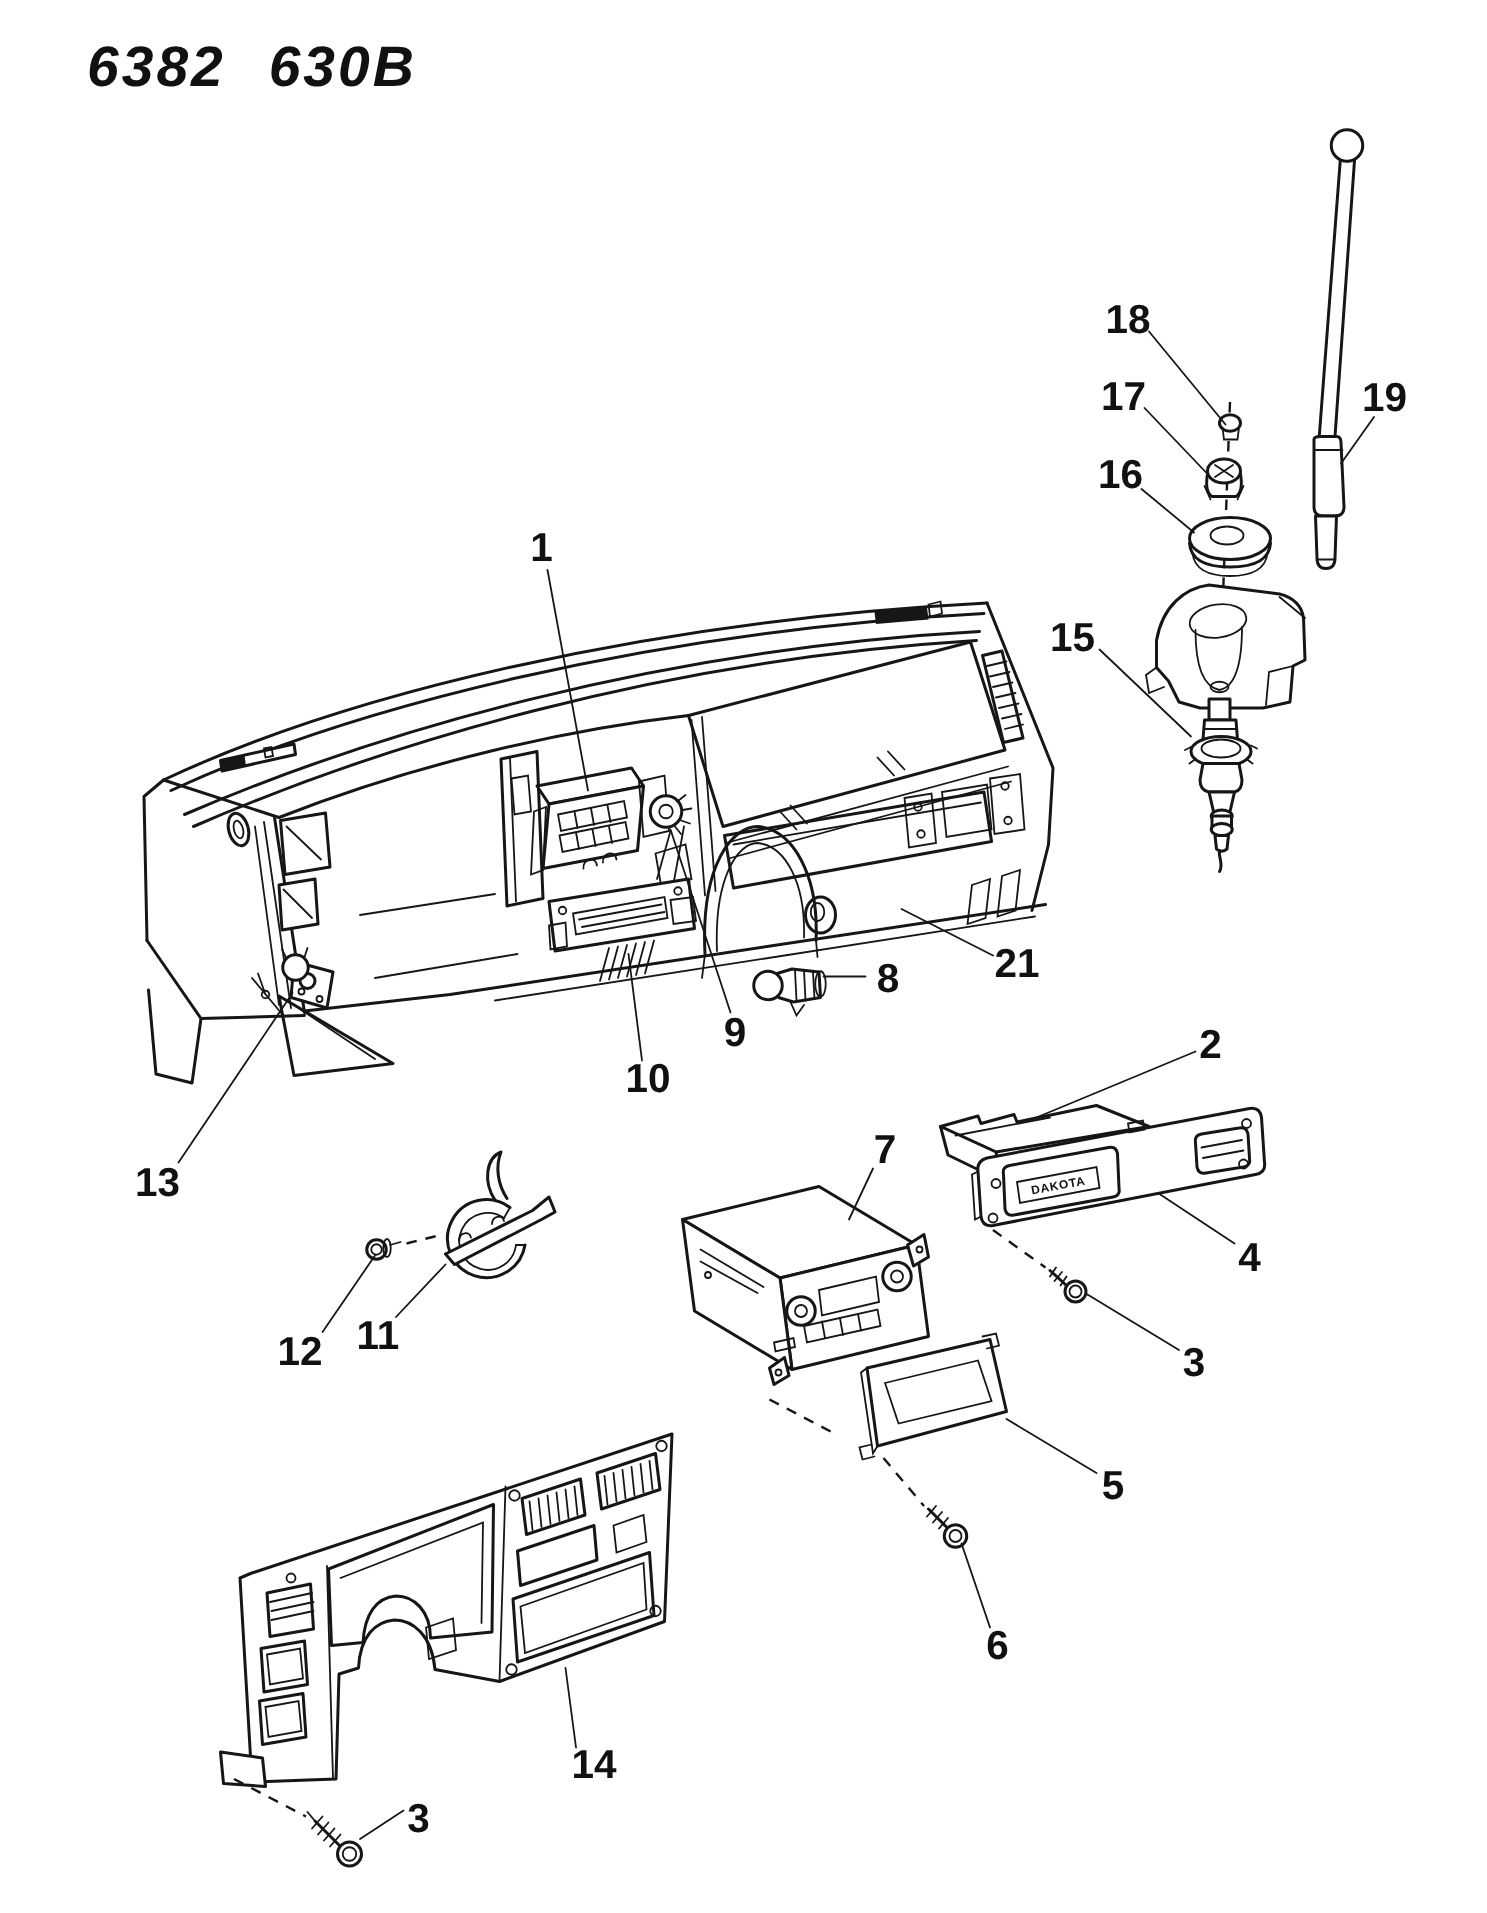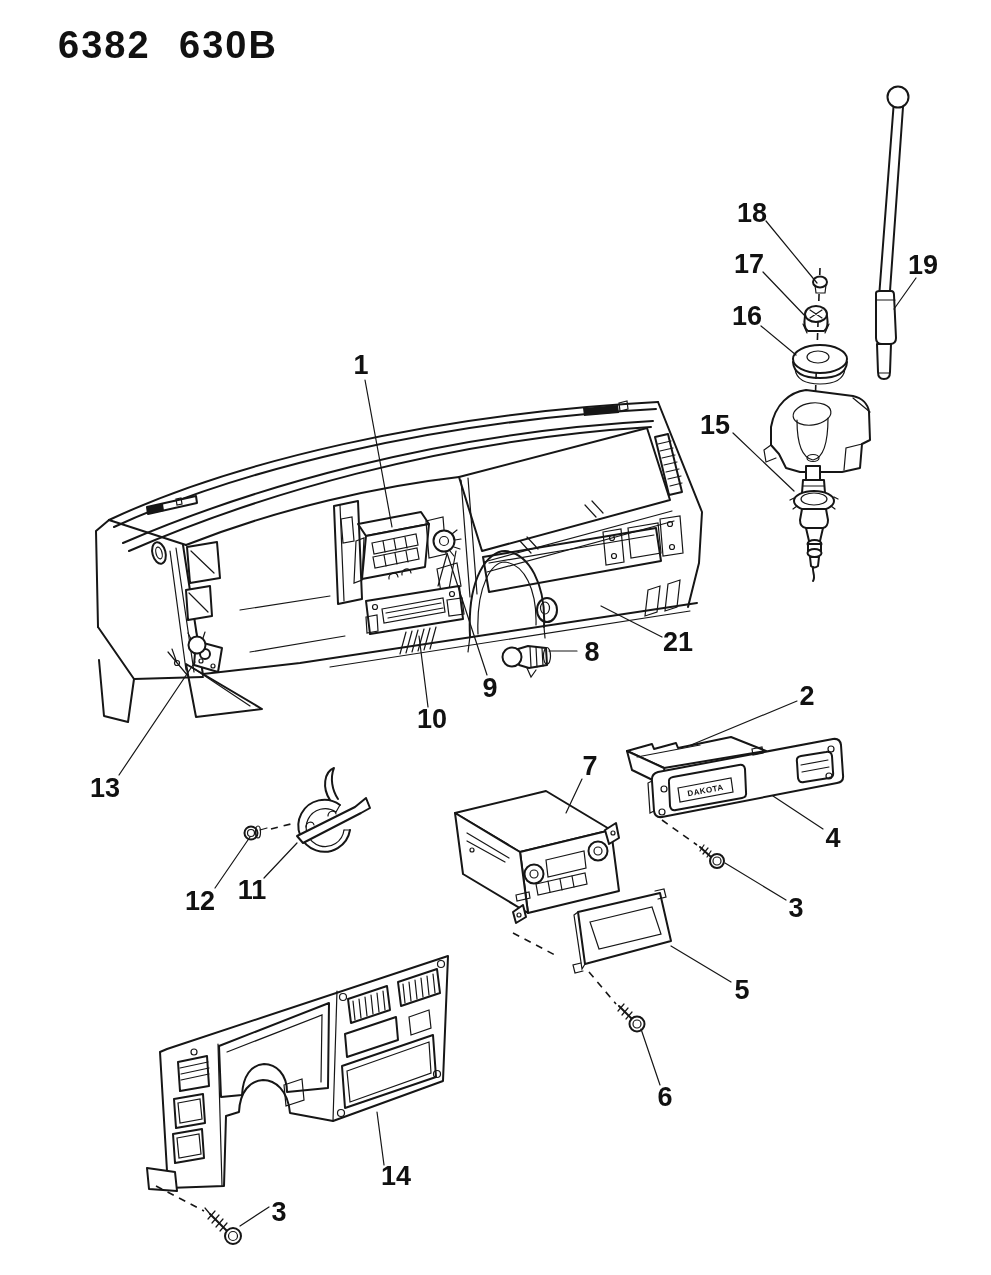--- a/index.html
+++ b/index.html
@@ -1,19 +1,19 @@
 <!DOCTYPE html>
 <html><head>
 <meta charset="utf-8">
 <style>
   html,body{margin:0;padding:0;background:#ffffff;}
   #stage{position:relative;width:991px;height:1275px;background:#fff;overflow:hidden;
          font-family:"Liberation Sans",sans-serif;}
   #code-header{position:absolute;left:58px;top:24px;font-size:38px;font-weight:bold;
-               color:#111;letter-spacing:2px;word-spacing:16px;}
+               color:#111;letter-spacing:2px;word-spacing:16px;font-style:italic;}
   svg{position:absolute;left:0;top:0;}
   .ln{stroke:#161616;stroke-width:2;fill:none;stroke-linecap:round;stroke-linejoin:round;}
   .lnw{stroke:#161616;stroke-width:2;fill:#ffffff;stroke-linejoin:round;}
   .thin{stroke:#161616;stroke-width:1.2;fill:none;stroke-linecap:round;}
   .dash{stroke:#161616;stroke-width:1.6;fill:none;stroke-dasharray:7 6;}
   .dark{fill:#161616;stroke:none;}
   .callout{font-family:"Liberation Sans",sans-serif;font-size:27px;font-weight:bold;
            fill:#111;text-anchor:middle;}
   .nameplate{font-family:"Liberation Sans",sans-serif;font-size:8px;font-weight:bold;
              fill:#111;text-anchor:middle;letter-spacing:0.5px;}

